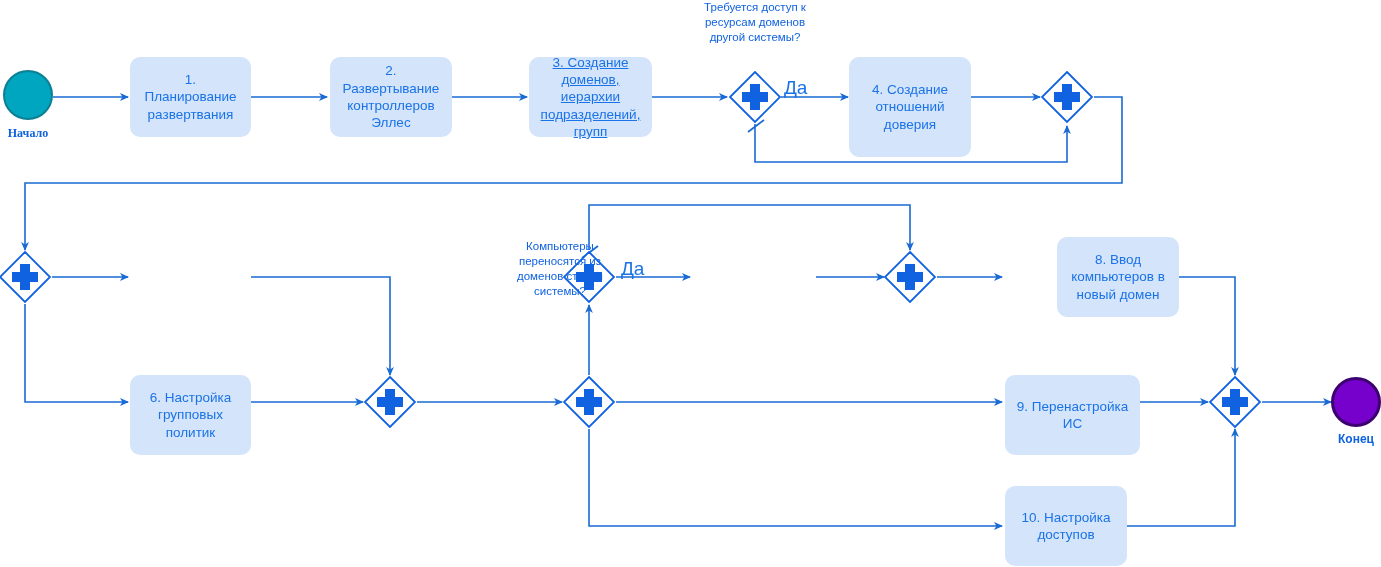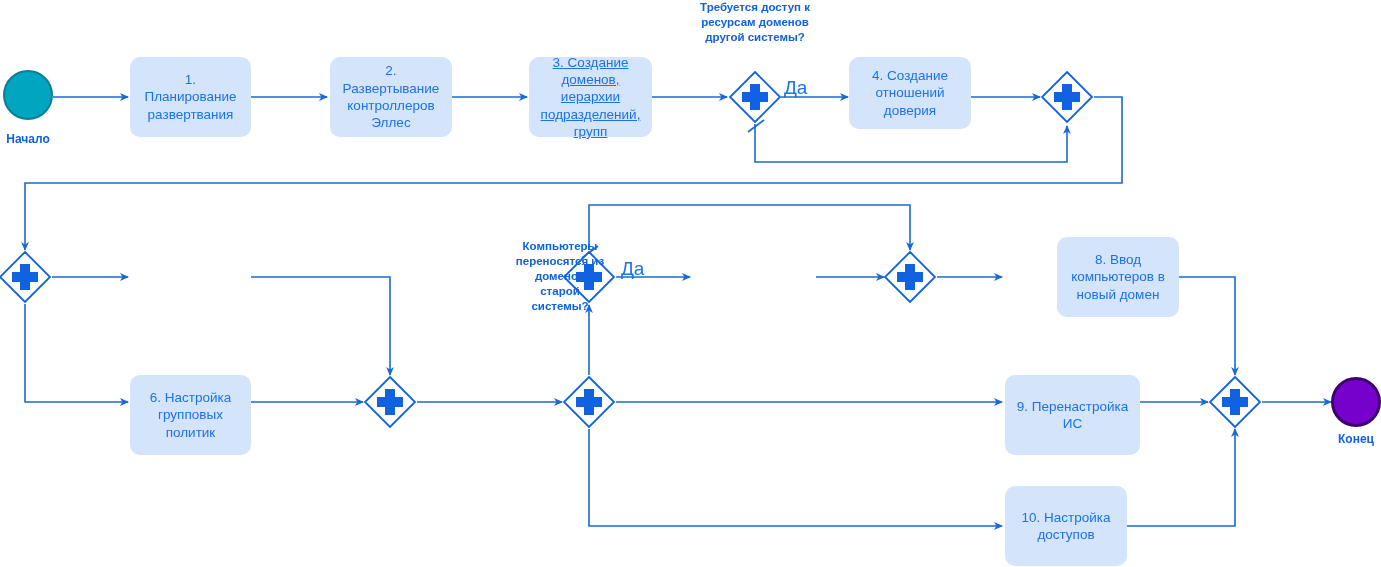--- a/index.html
+++ b/index.html
@@ -62,21 +62,21 @@
   }
   .gw {
     position: absolute;
     width: 52px;
     height: 52px;
   }
   .gw-label {
     position: absolute;
     color: #1062e0;
     font-size: 11.5px;
-    font-weight: bold;
+    font-weight: normal;
     line-height: 1.3;
     text-align: center;
   }
   .flow-label {
     position: absolute;
     color: #1a73e8;
     font-size: 19px;
     white-space: nowrap;
   }
 </style>
@@ -124,32 +124,32 @@
 
       <path d="M616,402 L1002,402" marker-end="url(#arr)"></path>
       <path d="M589,429 L589,526 L1002,526" marker-end="url(#arr)"></path>
       <path d="M1127,402 L1208,402" marker-end="url(#arr)"></path>
       <path d="M1127,526 L1235,526 L1235,429" marker-end="url(#arr)"></path>
       <path d="M1262,402 L1331,402" marker-end="url(#arr)"></path>
     </g>
   </svg>
 
   <div class="event event-start" style="left:3px; top:70px; width:50px; height:50px;"></div>
-  <div class="event-label" style="left:0px; top:132px; width:56px;">Начало</div>
+  <div class="event-label" style="left:0px; top:126px; width:56px;font-family:Liberation Serif, serif;">Начало</div>
 
   <div class="event event-end" style="left:1331px; top:377px; width:50px; height:50px;"></div>
   <div class="event-label" style="left:1327px; top:432px; width:58px;">Конец</div>
 
   <div class="task" style="left:130px; top:57px; width:121px; height:80px;">1. Планирование развертвания</div>
 
   <div class="task" style="left:330px; top:57px; width:122px; height:80px;">2. Развертывание контроллеров Эллес</div>
 
   <div class="task" style="left:529px; top:57px; width:123px; height:80px;text-decoration:underline;">3. Создание доменов, иерархии подразделений, групп</div>
 
-  <div class="task" style="left:849px; top:57px; width:122px; height:72px;">4. Создание отношений доверия</div>
+  <div class="task" style="left:849px; top:57px; width:122px; height:100px;">4. Создание отношений доверия</div>
 
 
   <div class="task" style="left:130px; top:362px; width:121px; height:80px;margin-top:13px;">6. Настройка групповых политик</div>
 
 
   <div class="task" style="left:1057px; top:237px; width:122px; height:80px;">8. Ввод компьютеров в новый домен</div>
 
   <div class="task" style="left:1005px; top:375px; width:135px; height:80px;">9. Перенастройка ИС</div>
 
   <div class="task" style="left:1005px; top:486px; width:122px; height:80px;">10. Настройка доступов</div>

